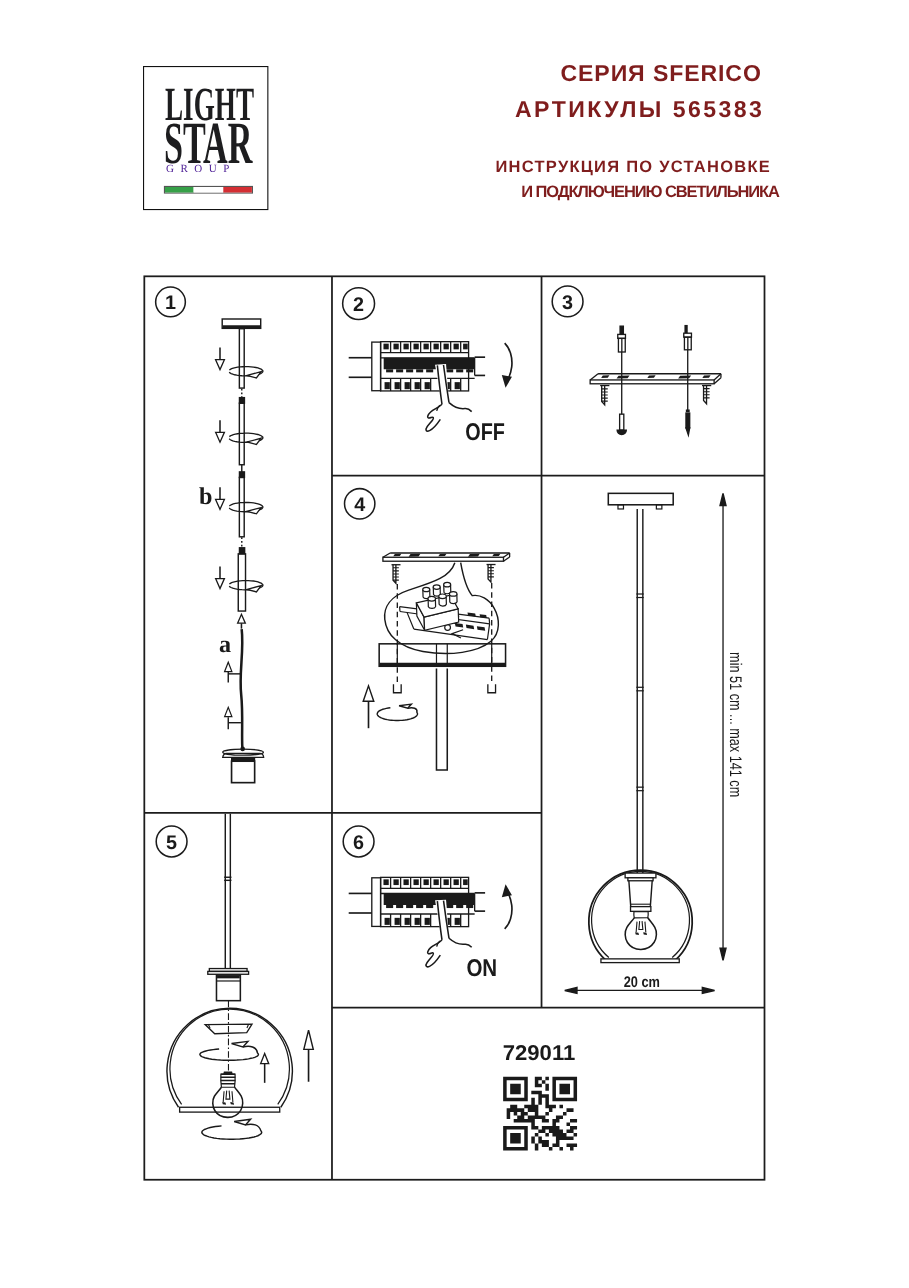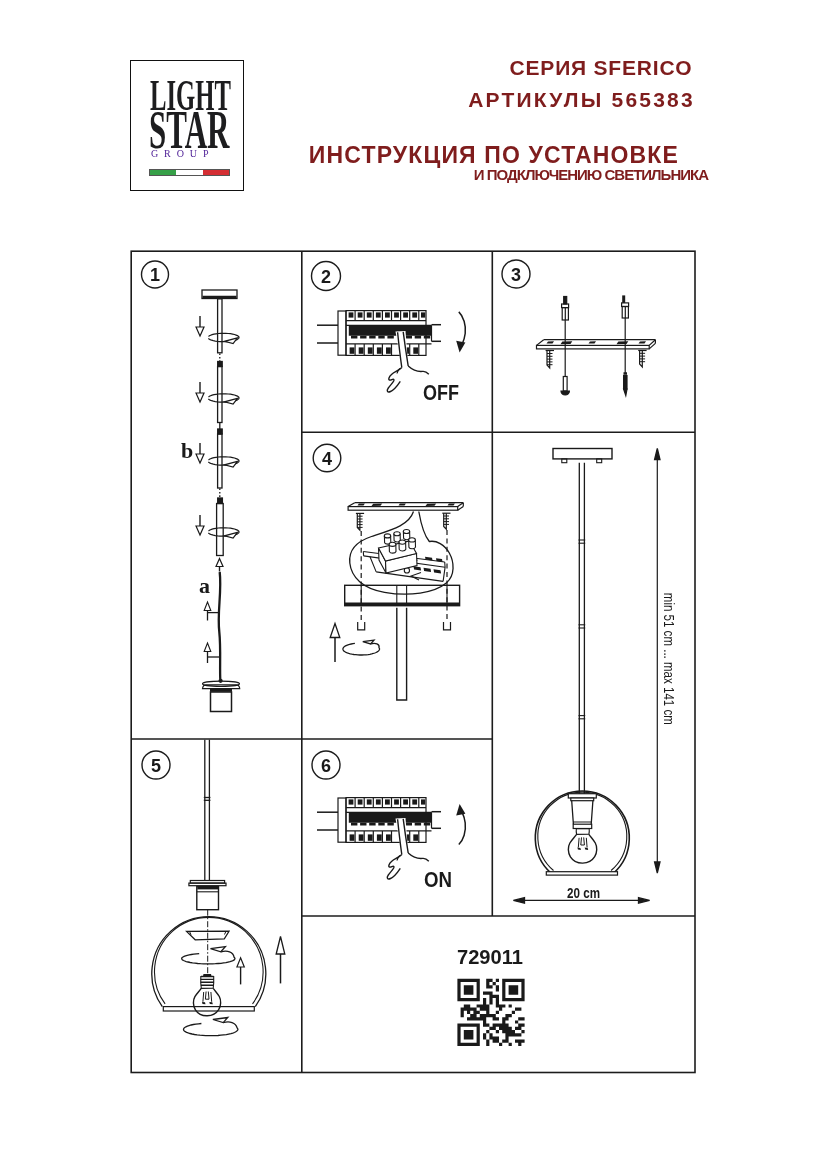--- a/index.html
+++ b/index.html
@@ -8,21 +8,21 @@
 #logo{position:absolute;left:130px;top:59.8px;width:112px;height:129.5px;border:1.6px solid #111;background:#fff}
 .lt{position:absolute;font-family:"Liberation Serif",serif;font-weight:bold;color:#1d1d1f;white-space:nowrap;transform-origin:0 0;line-height:1}
 #l1{left:150px;top:73.9px;font-size:43.3px;transform:scaleX(0.57)}
 #l2{left:149px;top:103.4px;font-size:54.4px;transform:scaleX(0.5706)}
 #l3{position:absolute;left:151px;top:149.2px;font-family:"Liberation Serif",serif;font-size:10px;color:#4c1d95;letter-spacing:5.9px;white-space:nowrap;line-height:1}
 #flag{position:absolute;left:149px;top:169.3px;width:78.8px;height:4.6px;border:0.8px solid #555;display:flex}
 #flag div{flex:1}
 .hdr{position:absolute;font-weight:bold;color:#7f1d1d;white-space:nowrap;line-height:1}
 #ha{right:133.5px;top:56.9px;font-size:21px;letter-spacing:0.8px}
 #hb{right:131.2px;top:88.9px;font-size:21px;letter-spacing:2.2px}
-#hc{right:147px;top:144.4px;font-size:23px;letter-spacing:1.15px}
+#hc{right:125px;top:144.4px;font-size:15px;letter-spacing:1.15px}
 #hd{right:118px;top:167.3px;font-size:15px;letter-spacing:-1px}
 svg{position:absolute;left:0;top:0}
 svg text{font-family:"Liberation Sans",sans-serif;fill:#1a1a1a}
 .num{font-size:18px;font-weight:bold}
 .lbl{font-family:"Liberation Serif",serif;font-weight:bold;font-size:22px}
 </style>
 </head>
 <body>
 <div id="logo"></div>
 <div id="l1" class="lt">LIGHT</div>

